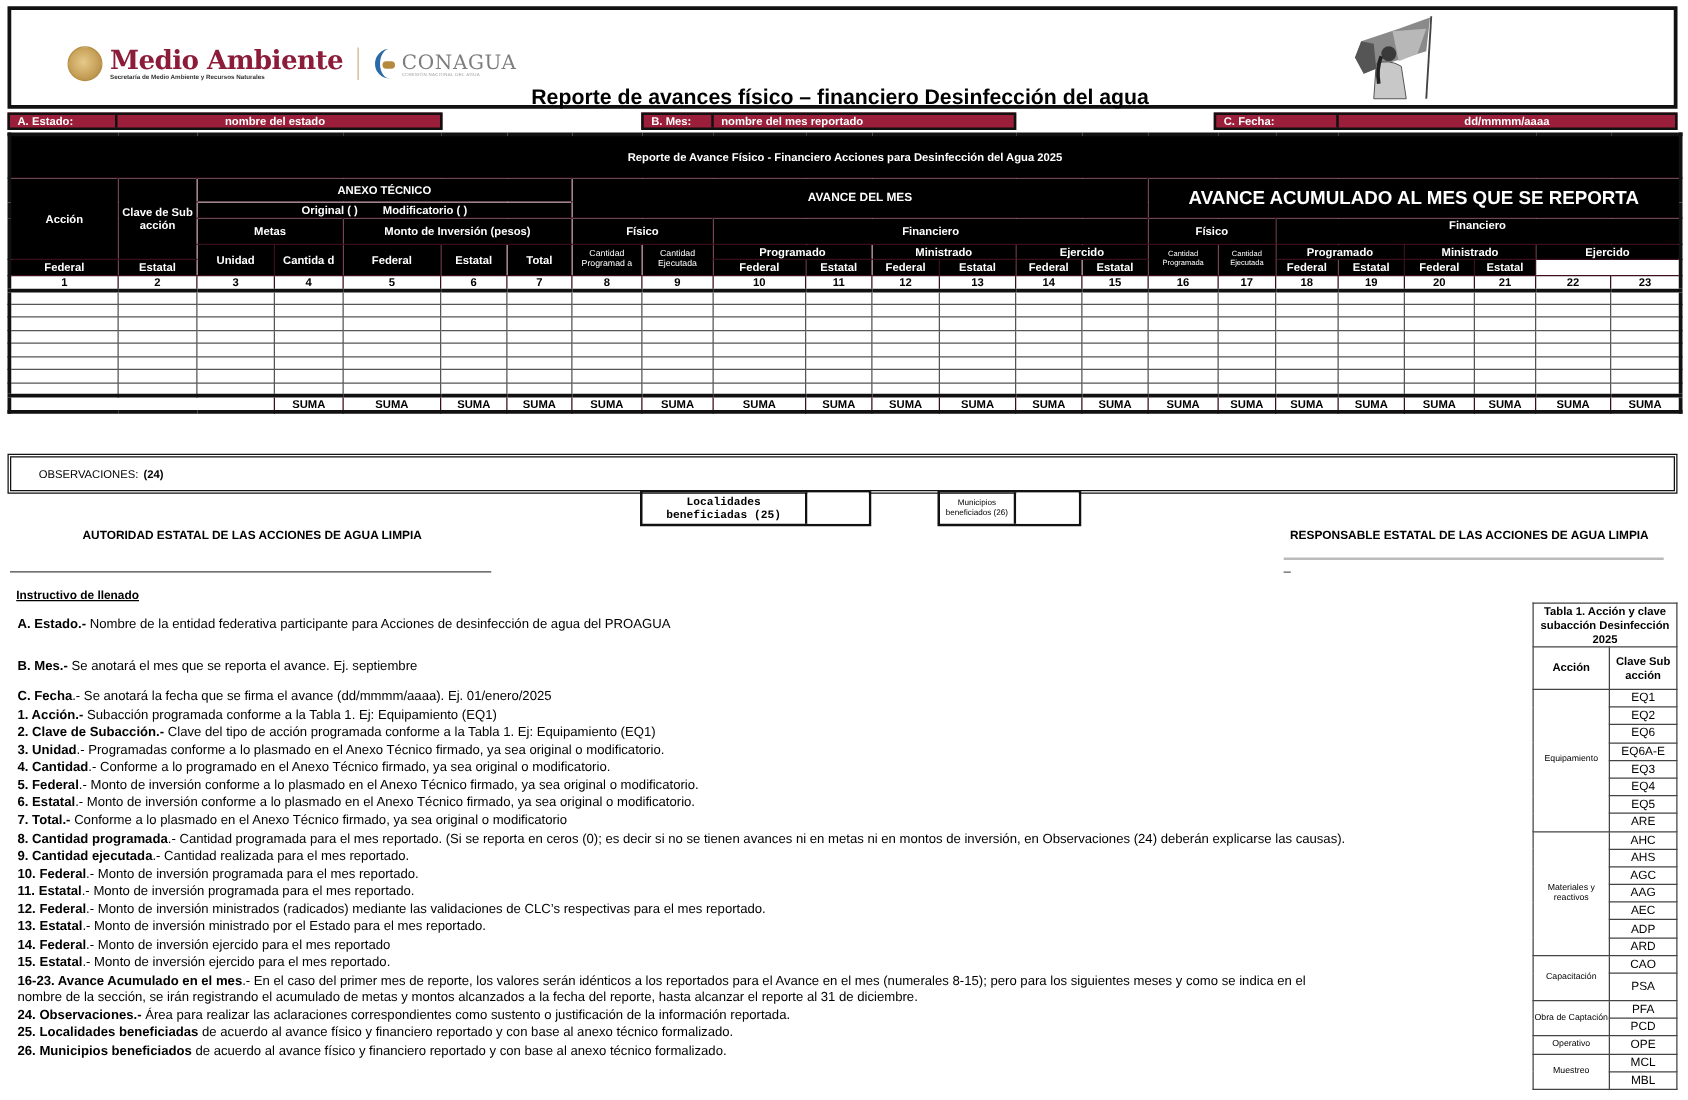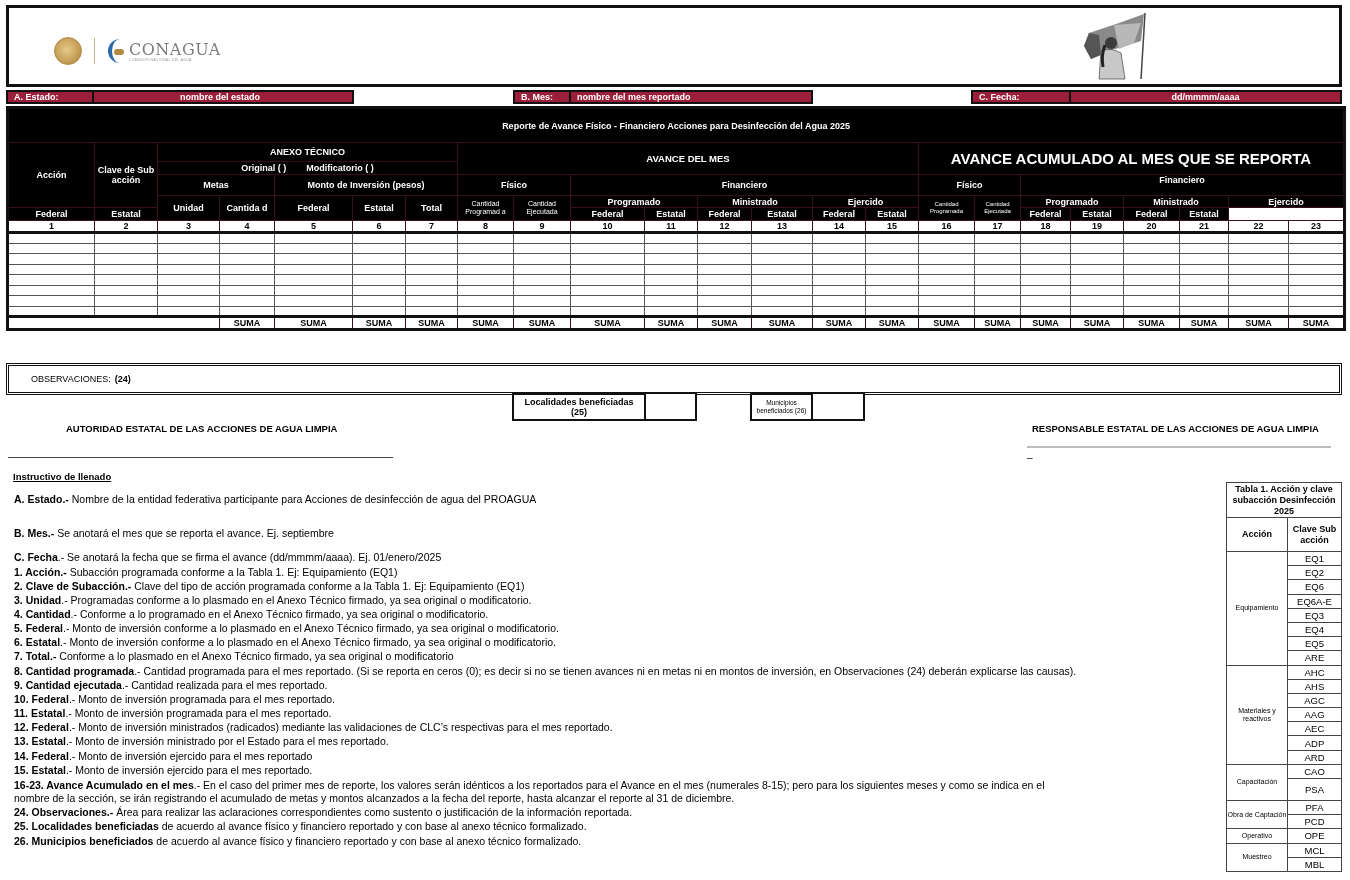--- a/index.html
+++ b/index.html
@@ -62,29 +62,34 @@
   #tabla1 td { border: 1px solid #444; text-align: center; vertical-align: middle; font-size: 9.5px; line-height: 11px; }
   #tabla1 .hdr { font-weight: bold; font-size: 9px; }
   #tabla1 .grp { font-size: 7px; line-height: 8px; }
 </style>
 </head>
 <body>
 
 <div id="header">
   <div id="logo-area">
     <div class="seal"></div>
+    <div class="ma-block">
+      <span class="ma-title">Medio Ambiente</span>
+      <span class="ma-sub">Secretaría de Medio Ambiente y Recursos Naturales</span>
+    </div>
     <div class="logo-sep"></div>
     <div class="conagua">
       <div class="conagua-mark"></div>
       <div class="conagua-text">
         <span class="conagua-name">CONAGUA</span>
         <span class="conagua-sub">COMISIÓN NACIONAL DEL AGUA</span>
       </div>
     </div>
   </div>
+  <div id="title2">Reporte de avances físico – financiero Desinfección del agua</div>
   <svg id="flag-figure" viewBox="0 0 75 70">
     <line x1="66" y1="2" x2="62" y2="68" stroke="#444" stroke-width="1.5"></line>
     <path d="M65 3 L40 12 L10 22 L5 35 L12 48 L30 40 L62 30 Z" fill="#8a8a8a"></path>
     <path d="M10 22 L5 35 L12 48 L22 44 L20 24 Z" fill="#555"></path>
     <path d="M35 14 L40 38 L55 32 L62 12 Z" fill="#b8b8b8"></path>
     <circle cx="32" cy="32" r="6" fill="#3a3a3a"></circle>
     <path d="M22 40 Q32 36 42 42 L46 68 L20 68 Z" fill="#c8c8c8" stroke="#555" stroke-width="0.8"></path>
     <path d="M26 34 Q22 44 24 56" stroke="#222" stroke-width="3" fill="none"></path>
   </svg>
 </div>
@@ -437,21 +442,21 @@
         <td>SUMA</td>
       </tr>
 </tbody>
   </table>
 
 <div id="observaciones">
   <span>OBSERVACIONES:</span>
   <b>(24)</b>
 </div>
 
-<div class="benef" style="left:512px; width:185px;">
+<div class="benef" style="left:512px; width:185px;font-family:Liberation Mono, monospace;">
   <div class="bl" style="width:132px; font-size:9px; line-height:10px; padding:0 4px;">Localidades beneficiadas (25)</div>
   <div class="bv" style="flex:1;"></div>
 </div>
 <div class="benef" style="left:750px; width:115px;">
   <div class="bl" style="width:61px; font-size:6.5px; line-height:7.5px; font-weight:normal;">Municipios beneficiados (26)</div>
   <div class="bv" style="flex:1;"></div>
 </div>
 
 <div class="sig-label" style="left:66px;">AUTORIDAD ESTATAL DE LAS ACCIONES DE AGUA LIMPIA</div>
 <div class="sig-line" style="left:8px; top:457px; width:385px;"></div>

